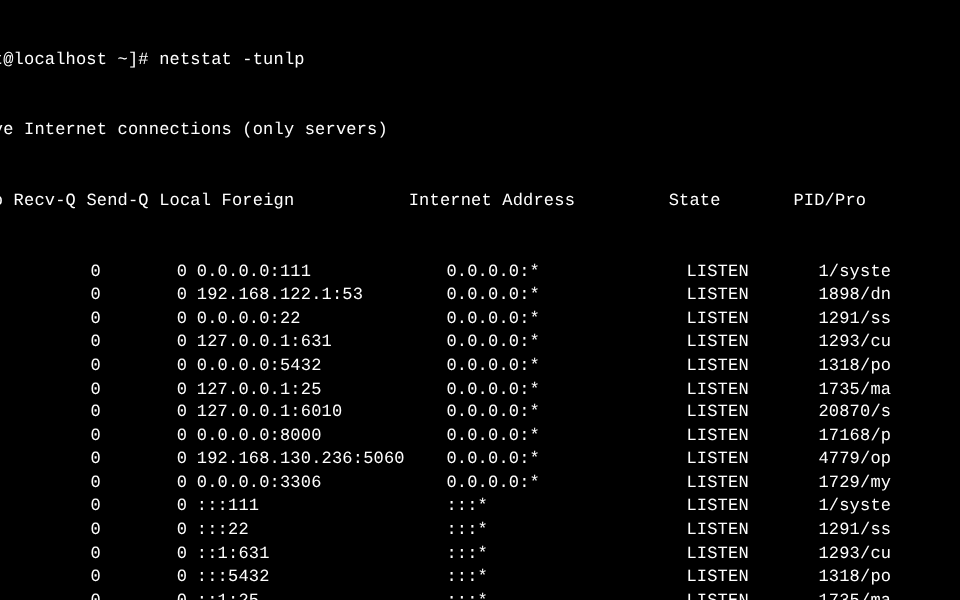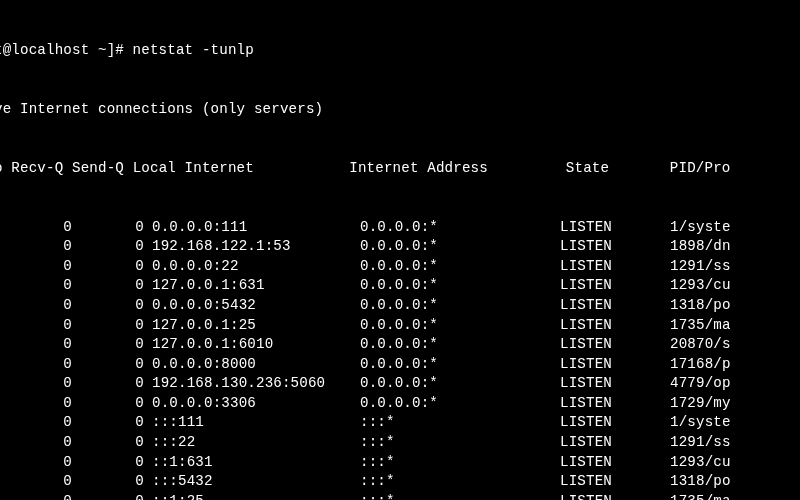--- a/index.html
+++ b/index.html
@@ -25,30 +25,30 @@
     .prompt-line {
       margin-left: -6px;
     }
     .header-line {
       margin-left: -6px;
     }
     .cols-line {
       margin-left: -6px;
     }
     .row {
-      margin-left: 4px;
+      margin-left: 16px;
     }
     .col-recv { display:inline-block; width: 68px; text-align: right; }
     .col-send { display:inline-block; width: 72px; text-align: right; }
     .col-local { display:inline-block; width: 208px; padding-left: 8px; }
     .col-foreign { display:inline-block; width: 208px; padding-left: 8px; }
     .col-state { display:inline-block; width: 110px; }
     .col-pid { display:inline-block; }
   </style>
 </head>
 <body>
 
 <div class="terminal">
   <div class="prompt-line"><span>t@localhost ~]# netstat -tunlp</span></div>
   <div class="header-line"><span>ve Internet connections (only servers)</span></div>
-  <div class="cols-line"><span>o Recv-Q</span> <span>Send-Q</span> <span>Local Internet</span>           <span>Internet Address</span>         <span>State</span>       <span>PID/Pro</span></div>
+  <div class="cols-line"><span>o Recv-Q</span> <span>Send-Q</span> <span>Local Foreign</span>           <span>Internet Address</span>         <span>State</span>       <span>PID/Pro</span></div>
   <div id="rows"><div class="row"><span class="col-recv">0</span><span class="col-send">0</span><span class="col-local">0.0.0.0:111</span><span class="col-foreign">0.0.0.0:*</span><span class="col-state">LISTEN</span><span class="col-pid">1/syste</span></div><div class="row"><span class="col-recv">0</span><span class="col-send">0</span><span class="col-local">192.168.122.1:53</span><span class="col-foreign">0.0.0.0:*</span><span class="col-state">LISTEN</span><span class="col-pid">1898/dn</span></div><div class="row"><span class="col-recv">0</span><span class="col-send">0</span><span class="col-local">0.0.0.0:22</span><span class="col-foreign">0.0.0.0:*</span><span class="col-state">LISTEN</span><span class="col-pid">1291/ss</span></div><div class="row"><span class="col-recv">0</span><span class="col-send">0</span><span class="col-local">127.0.0.1:631</span><span class="col-foreign">0.0.0.0:*</span><span class="col-state">LISTEN</span><span class="col-pid">1293/cu</span></div><div class="row"><span class="col-recv">0</span><span class="col-send">0</span><span class="col-local">0.0.0.0:5432</span><span class="col-foreign">0.0.0.0:*</span><span class="col-state">LISTEN</span><span class="col-pid">1318/po</span></div><div class="row"><span class="col-recv">0</span><span class="col-send">0</span><span class="col-local">127.0.0.1:25</span><span class="col-foreign">0.0.0.0:*</span><span class="col-state">LISTEN</span><span class="col-pid">1735/ma</span></div><div class="row"><span class="col-recv">0</span><span class="col-send">0</span><span class="col-local">127.0.0.1:6010</span><span class="col-foreign">0.0.0.0:*</span><span class="col-state">LISTEN</span><span class="col-pid">20870/s</span></div><div class="row"><span class="col-recv">0</span><span class="col-send">0</span><span class="col-local">0.0.0.0:8000</span><span class="col-foreign">0.0.0.0:*</span><span class="col-state">LISTEN</span><span class="col-pid">17168/p</span></div><div class="row"><span class="col-recv">0</span><span class="col-send">0</span><span class="col-local">192.168.130.236:5060</span><span class="col-foreign">0.0.0.0:*</span><span class="col-state">LISTEN</span><span class="col-pid">4779/op</span></div><div class="row"><span class="col-recv">0</span><span class="col-send">0</span><span class="col-local">0.0.0.0:3306</span><span class="col-foreign">0.0.0.0:*</span><span class="col-state">LISTEN</span><span class="col-pid">1729/my</span></div><div class="row"><span class="col-recv">0</span><span class="col-send">0</span><span class="col-local">:::111</span><span class="col-foreign">:::*</span><span class="col-state">LISTEN</span><span class="col-pid">1/syste</span></div><div class="row"><span class="col-recv">0</span><span class="col-send">0</span><span class="col-local">:::22</span><span class="col-foreign">:::*</span><span class="col-state">LISTEN</span><span class="col-pid">1291/ss</span></div><div class="row"><span class="col-recv">0</span><span class="col-send">0</span><span class="col-local">::1:631</span><span class="col-foreign">:::*</span><span class="col-state">LISTEN</span><span class="col-pid">1293/cu</span></div><div class="row"><span class="col-recv">0</span><span class="col-send">0</span><span class="col-local">:::5432</span><span class="col-foreign">:::*</span><span class="col-state">LISTEN</span><span class="col-pid">1318/po</span></div><div class="row"><span class="col-recv">0</span><span class="col-send">0</span><span class="col-local">::1:25</span><span class="col-foreign">:::*</span><span class="col-state">LISTEN</span><span class="col-pid">1735/ma</span></div></div>
 </div>
 
 </body></html>

